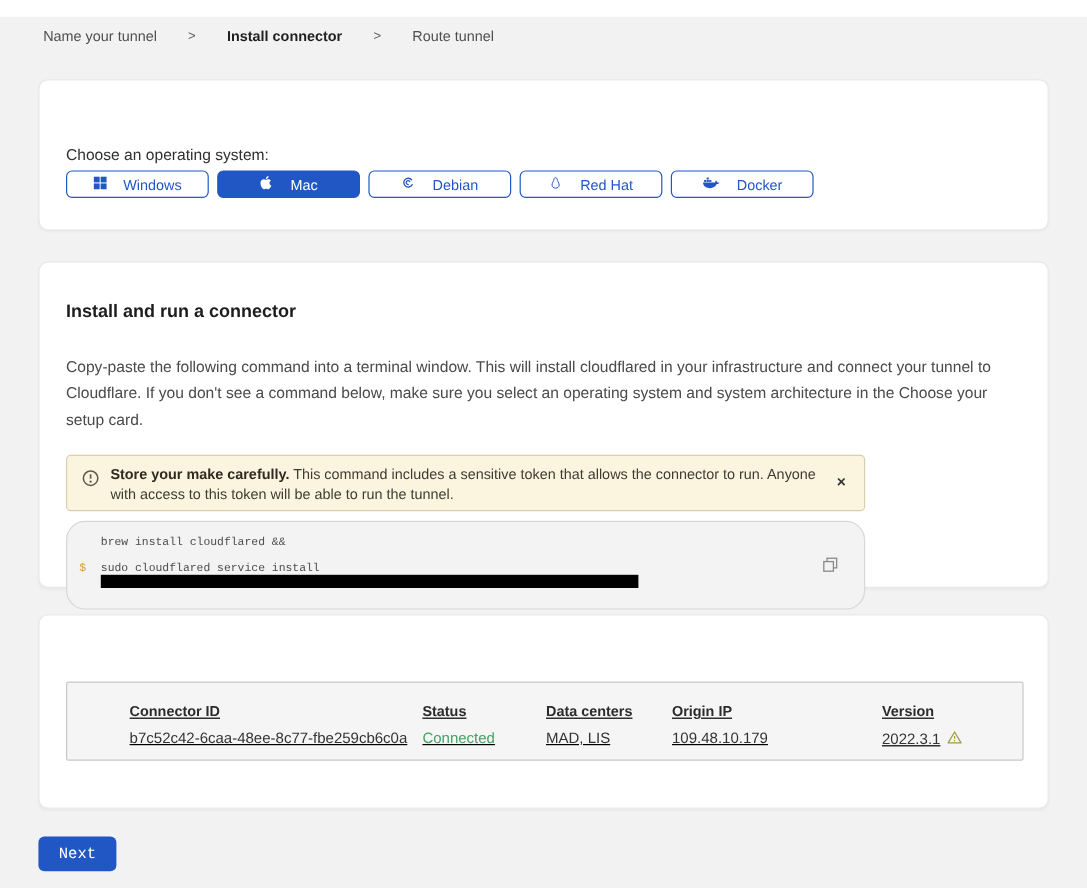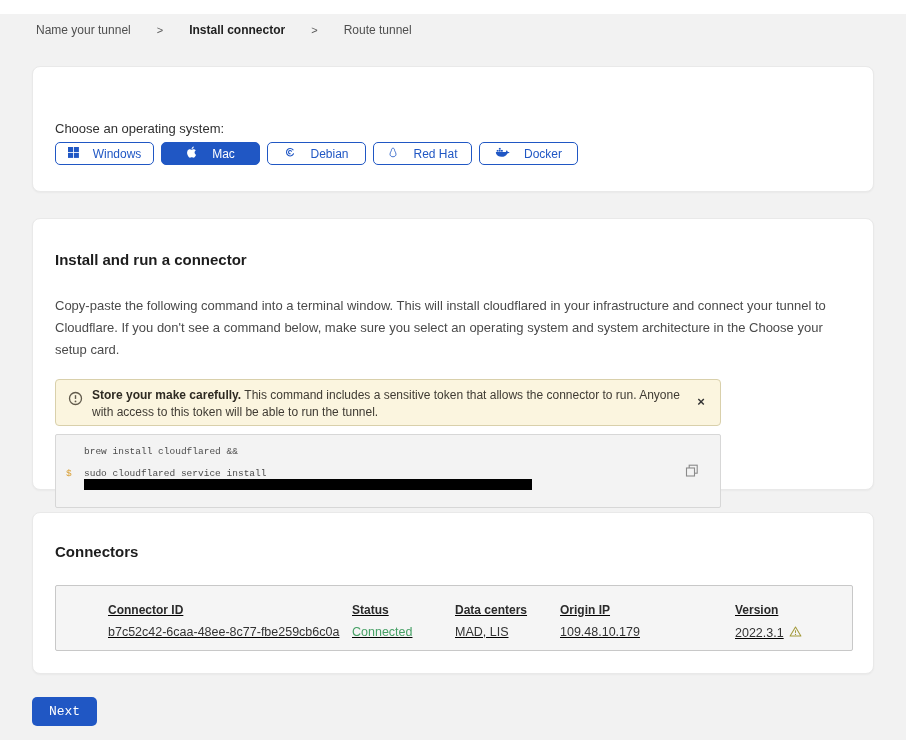--- a/index.html
+++ b/index.html
@@ -16,32 +16,32 @@
 
   
   .card { position:absolute; left:32px; width:842px; background:#ffffff; border:1px solid #e9e9e9; border-radius:8px; box-shadow:0 1px 2px rgba(0,0,0,0.04); }
   .card h2 { font-size:15px; color:#1d1d1d; font-weight:bold; }
   .card-1 { top:66px; height:126px; padding:27px 22px 0; }
   .card-2 { top:218px; height:272px; padding:32px 22px 0; }
   .card-3 { top:512px; height:162px; padding:30px 22px 0; }
 
   .os-label { margin-top:27px; font-size:13px; color:#303030; }
   .os-row { margin-top:6px; display:flex; gap:7px; }
-  .os-btn { width:99px; height:23px; border:1px solid var(--accent); border-radius:5px; background:#ffffff; color:var(--accent); font-size:12px; font-family:"Liberation Sans", sans-serif; display:flex; align-items:center; justify-content:center; gap:14px; cursor:pointer; }
+  .os-btn { width:119px; height:23px; border:1px solid var(--accent); border-radius:5px; background:#ffffff; color:var(--accent); font-size:12px; font-family:"Liberation Sans", sans-serif; display:flex; align-items:center; justify-content:center; gap:14px; cursor:pointer; }
   .os-btn.selected { background:var(--accent); color:#ffffff; }
   .os-btn svg { flex:0 0 auto; }
 
   .desc { margin-top:27px; font-size:13px; line-height:22px; color:#4a4a4a; max-width:796px; }
 
   .warn-banner { position:relative; margin-top:18px; width:666px; height:47px; background:var(--warn-bg); border:1px solid var(--warn-border); border-radius:4px; padding:7px 34px 0 36px; font-size:12px; line-height:17px; color:#3f3b33; }
   .warn-banner b { color:#2e2a22; }
   .warn-icon { position:absolute; left:12px; top:11px; }
   .warn-close { position:absolute; right:10px; top:13px; width:18px; height:18px; border:none; background:transparent; color:#333; font-size:13px; font-weight:bold; cursor:pointer; line-height:18px; text-align:center; font-family:"Liberation Sans", sans-serif; }
 
-  .code-block { position:relative; margin-top:8px; width:666px; height:74px; background:#f3f3f3; border:1px solid #d7d7d7; border-radius:2px; padding:11px 40px 0 10px; font-family:"Liberation Mono","DejaVu Sans Mono",monospace; font-size:9.5px; line-height:11px; color:#4d4d4d; }
+  .code-block { position:relative; margin-top:8px; width:666px; height:74px; background:#f3f3f3; border:1px solid #d7d7d7; border-radius:16px; padding:11px 40px 0 10px; font-family:"Liberation Mono","DejaVu Sans Mono",monospace; font-size:9.5px; line-height:11px; color:#4d4d4d; }
   .code-line { display:flex; white-space:pre; }
   .code-line .prompt { width:18px; flex:0 0 18px; color:var(--prompt-orange); }
   .redact { display:inline-block; height:10.5px; background:#000; vertical-align:-2px; }
   .copy-btn { position:absolute; right:20px; top:29px; width:16px; height:16px; border:none; background:transparent; padding:0; cursor:pointer; }
 
   .conn-table { margin-top:25px; width:798px; height:66px; background:#f5f5f5; border:1px solid #c8c8c8; border-radius:2px; padding:17px 10px 0 52px; display:grid; grid-template-columns:244px 103px 105px 175px 1fr; grid-auto-rows:min-content; row-gap:8px;text-decoration:underline; }
   .conn-table .th { font-size:12px; font-weight:bold; color:#2b2b2b; }
   .conn-table .td { font-size:12.5px; color:#333333; }
   .conn-table .td.status { color:var(--green); }
   .conn-table .td.version { display:flex; align-items:center; gap:5px; }
@@ -147,21 +147,20 @@
       <button class="copy-btn"><svg width="14" height="14" viewBox="0 0 14 14">
             <g fill="none" stroke="#8a8a8a" stroke-width="1.1">
               <rect x="4.2" y="1.2" width="8" height="8"></rect>
               <rect x="1.5" y="4" width="8" height="8" fill="#f3f3f3"></rect>
             </g>
           </svg></button>
     </div>
   </section>
 
   <section class="card card-3">
-    <h2>Connectors</h2>
     <div class="conn-table">
       <div class="th">Connector ID</div>
       <div class="th">Status</div>
       <div class="th">Data centers</div>
       <div class="th">Origin IP</div>
       <div class="th">Version</div>
 
       <div class="td">b7c52c42-6caa-48ee-8c77-fbe259cb6c0a</div>
       <div class="td status">Connected</div>
       <div class="td">MAD, LIS</div>

